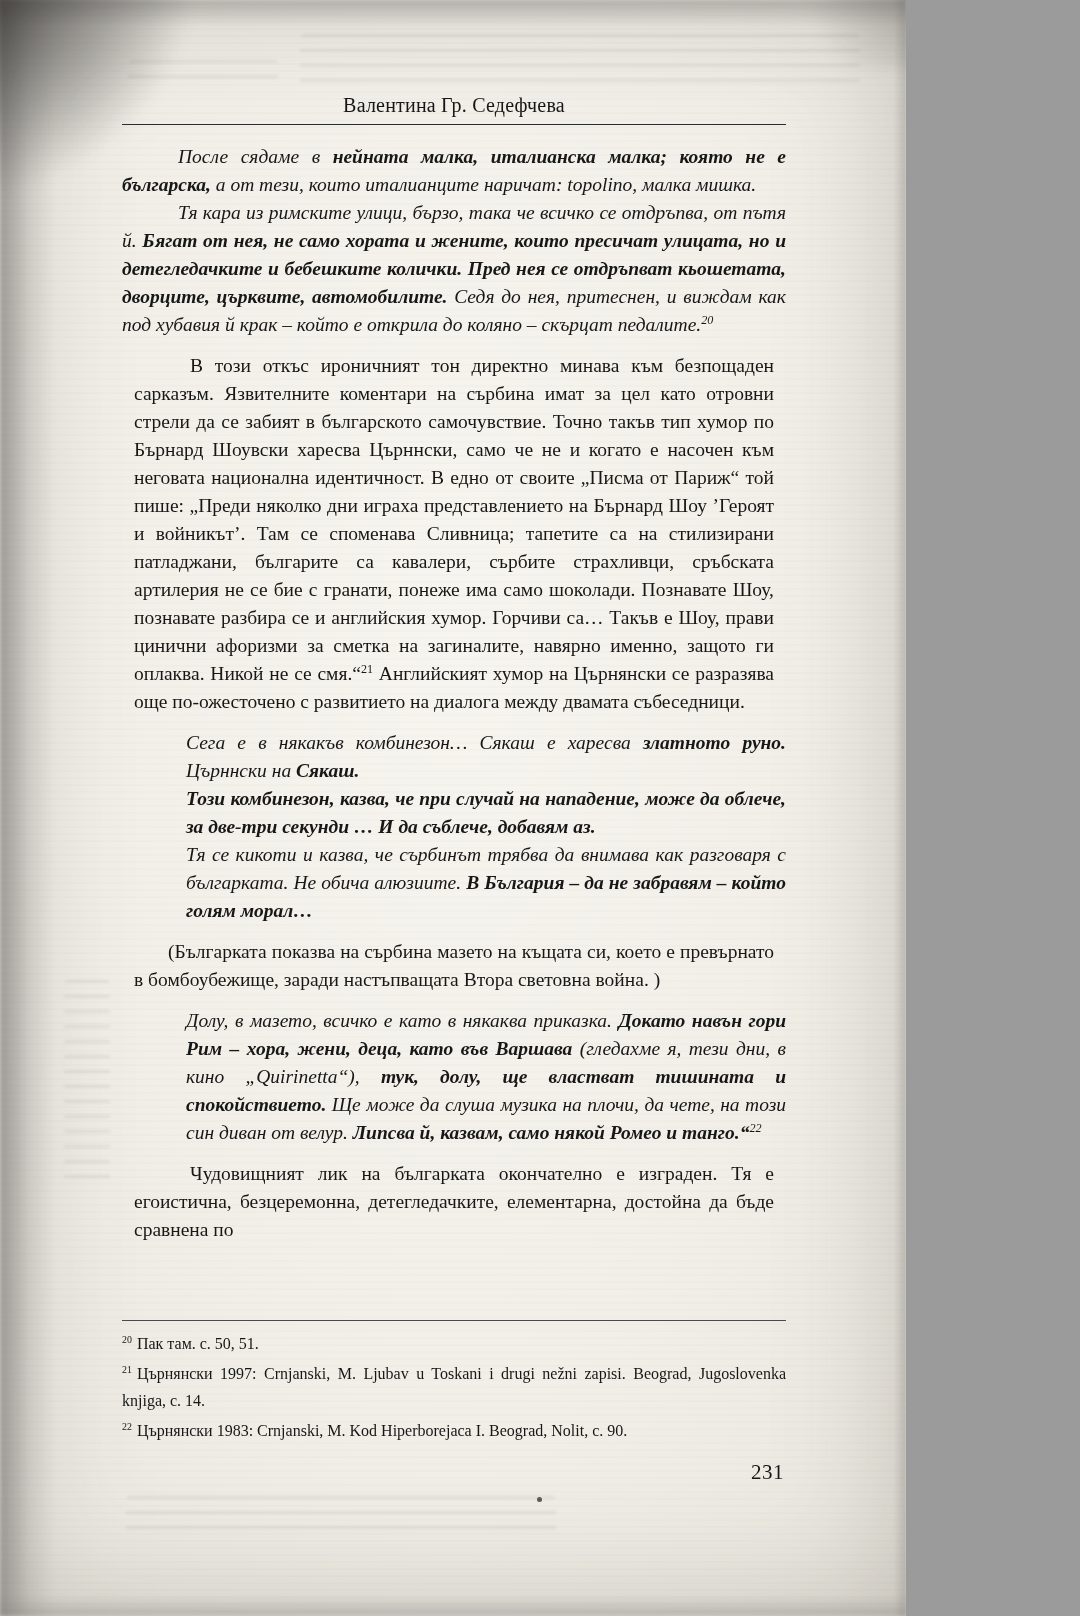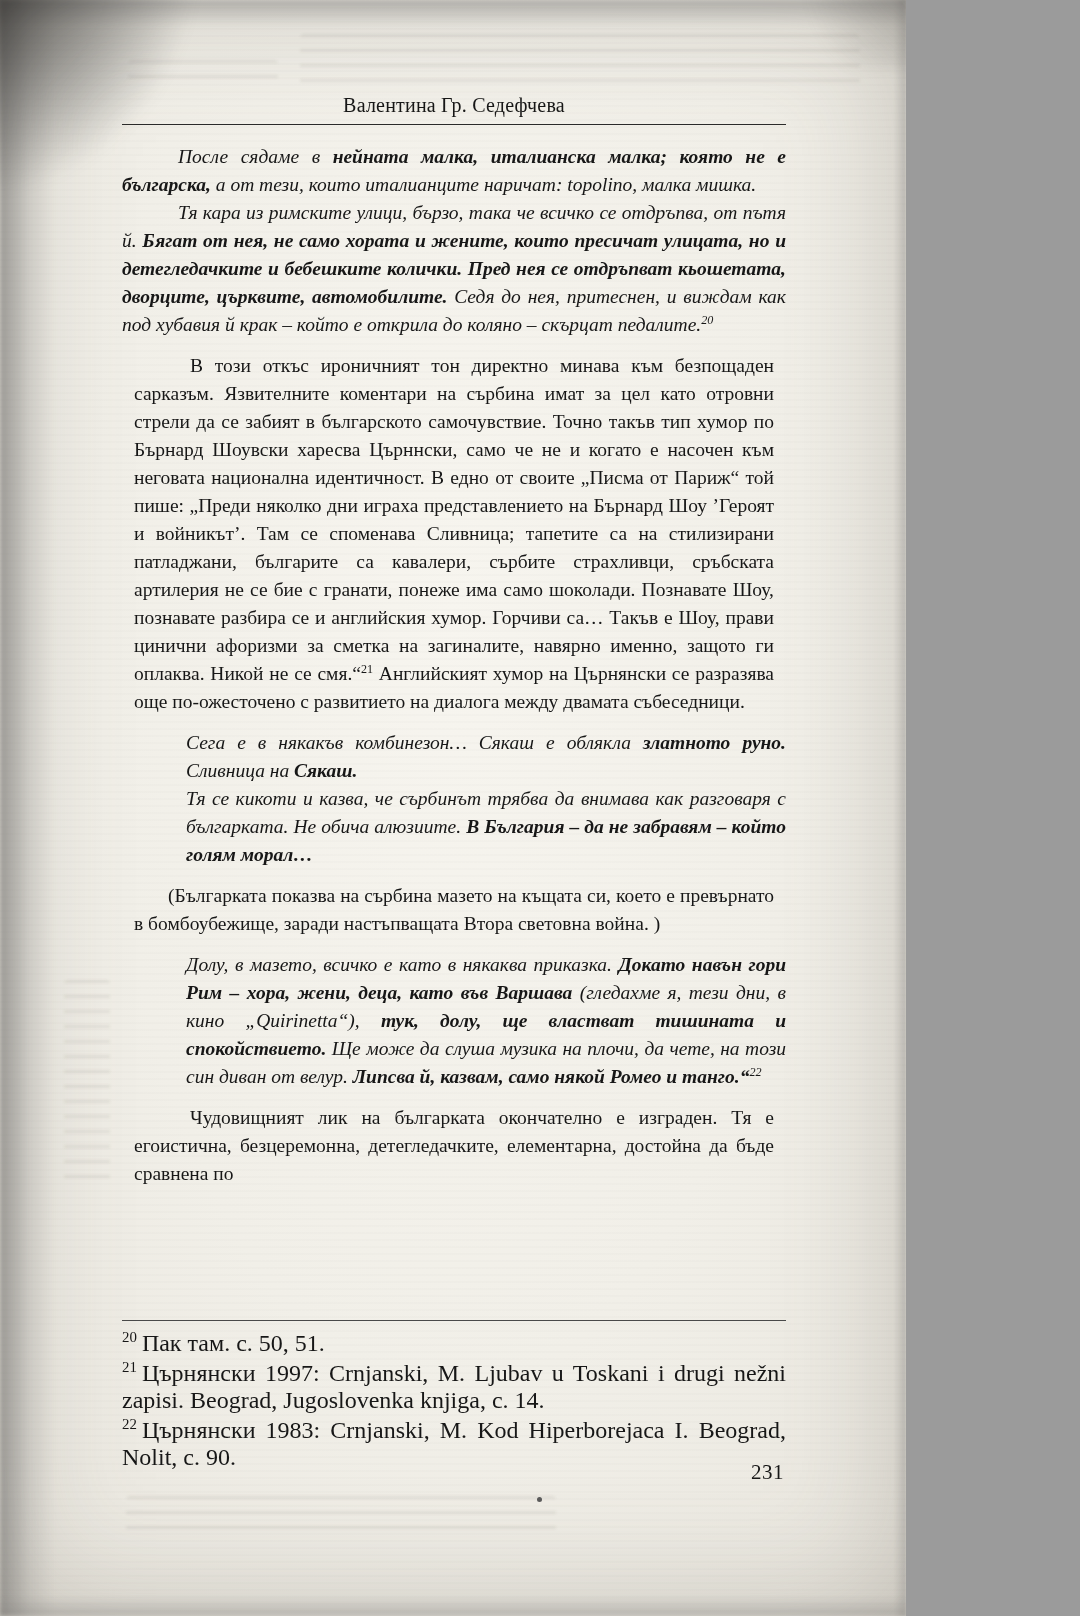--- a/index.html
+++ b/index.html
@@ -45,21 +45,21 @@
   .qp,.bp{font-size:19.5px;line-height:28px;}
   .quote{font-style:italic;margin:13px 0;}
   .indent{text-indent:56px;}
   .q2,.q3{margin-left:64px;}
   .bp{margin:13px 12px;}
   .indent-body{text-indent:56px;}
   .bracket{text-indent:34px;}
   sup{font-size:.62em;line-height:0;vertical-align:super;}
   .b{font-weight:bold;}
 
-  .footnotes{position:absolute;left:122px;right:120px;top:1320px;font-size:24px;line-height:27px;text-align:justify;}
+  .footnotes{position:absolute;left:122px;right:120px;top:1320px;font-size:16px;line-height:27px;text-align:justify;}
   .fn-rule{border-top:1.3px solid #4a4a4a;margin-bottom:9px;}
   .fn{margin:0 0 3px 0;}
   .fn sup{margin-right:5px;}
 
   .page-number{position:absolute;right:122px;top:1460px;font-size:21px;letter-spacing:.5px;}
 </style>
 </head>
 <body>
 
 <div class="canvas">
@@ -79,21 +79,22 @@
     <div class="header-rule"></div>
 
     <div class="quote q1">
       <p class="qp indent"><span>После сядаме в </span><span class="b">нейната малка, италианска малка; която не е българска,</span><span> а от тези, които италианците наричат: topolino, малка мишка.</span></p>
       <p class="qp indent"><span>Тя кара из римските улици, бързо, така че всичко се отдръпва, от пътя й. </span><span class="b">Бягат от нея, не само хората и жените, които пресичат улицата, но и детегледачките и бебешките колички. Пред нея се отдръпват кьошетата, дворците, църквите, автомобилите.</span><span> Седя до нея, притеснен, и виждам как под хубавия й крак – който е открила до коляно – скърцат педалите.</span><sup>20</sup></p>
     </div>
 
     <p class="bp indent-body"><span>В този откъс ироничният тон директно минава към безпощаден сарказъм. Язвителните коментари на сърбина имат за цел като отровни стрели да се забият в българското самочувствие. Точно такъв тип хумор по Бърнард Шоувски харесва Църннски, само че не и когато е насочен към неговата национална идентичност. В едно от своите „Писма от Париж“ той пише: „Преди няколко дни играха представлението на Бърнард Шоу ’Героят и войникът’. Там се споменава Сливница; тапетите са на стилизирани патладжани, българите са кавалери, сърбите страхливци, сръбската артилерия не се бие с гранати, понеже има само шоколади. Познавате Шоу, познавате разбира се и английския хумор. Горчиви са… Такъв е Шоу, прави цинични афоризми за сметка на загиналите, навярно именно, защото ги оплаква. Никой не се смя.“</span><sup>21</sup><span> Английският хумор на Църнянски се разразява още по-ожесточено с развитието на диалога между двамата събеседници.</span></p>
 
     <div class="quote q2">
-      <p class="qp"><span>Сега е в някакъв комбинезон… Сякаш е облякла </span><span class="b">златното руно.</span><span> Сливница на </span><span class="b">Сякаш.</span></p>
+      <p class="qp"><span>Сега е в някакъв комбинезон… Сякаш е харесва </span><span class="b">златното руно.</span><span> Църннски на </span><span class="b">Сякаш.</span></p>
+      <p class="qp"><span class="b">Този комбинезон, казва, че при случай на нападение, може да облече, за две-три секунди … И да съблече, добавям аз.</span></p>
       <p class="qp"><span>Тя се кикоти и казва, че сърбинът трябва да внимава как разговаря с българката. Не обича алюзиите. </span><span class="b">В България – да не забравям – който голям морал…</span></p>
     </div>
 
     <p class="bp bracket"><span>(Българката показва на сърбина мазето на къщата си, което е превърнато в бомбоубежище, заради настъпващата Втора световна война. )</span></p>
 
     <div class="quote q3">
       <p class="qp"><span>Долу, в мазето, всичко е като в някаква приказка. </span><span class="b">Докато навън гори Рим – хора, жени, деца, като във Варшава </span><span>(гледахме я, тези дни, в кино „Quirinetta“), </span><span class="b">тук, долу, ще властват тишината и спокойствието.</span><span> Ще може да слуша музика на плочи, да чете, на този син диван от велур. </span><span class="b">Липсва й, казвам, само някой Ромео и танго.“</span><sup>22</sup></p>
     </div>
 
     <p class="bp indent-body"><span>Чудовищният лик на българката окончателно е изграден. Тя е егоистична, безцеремонна, детегледачките, елементарна, достойна да бъде сравнена по</span></p>

